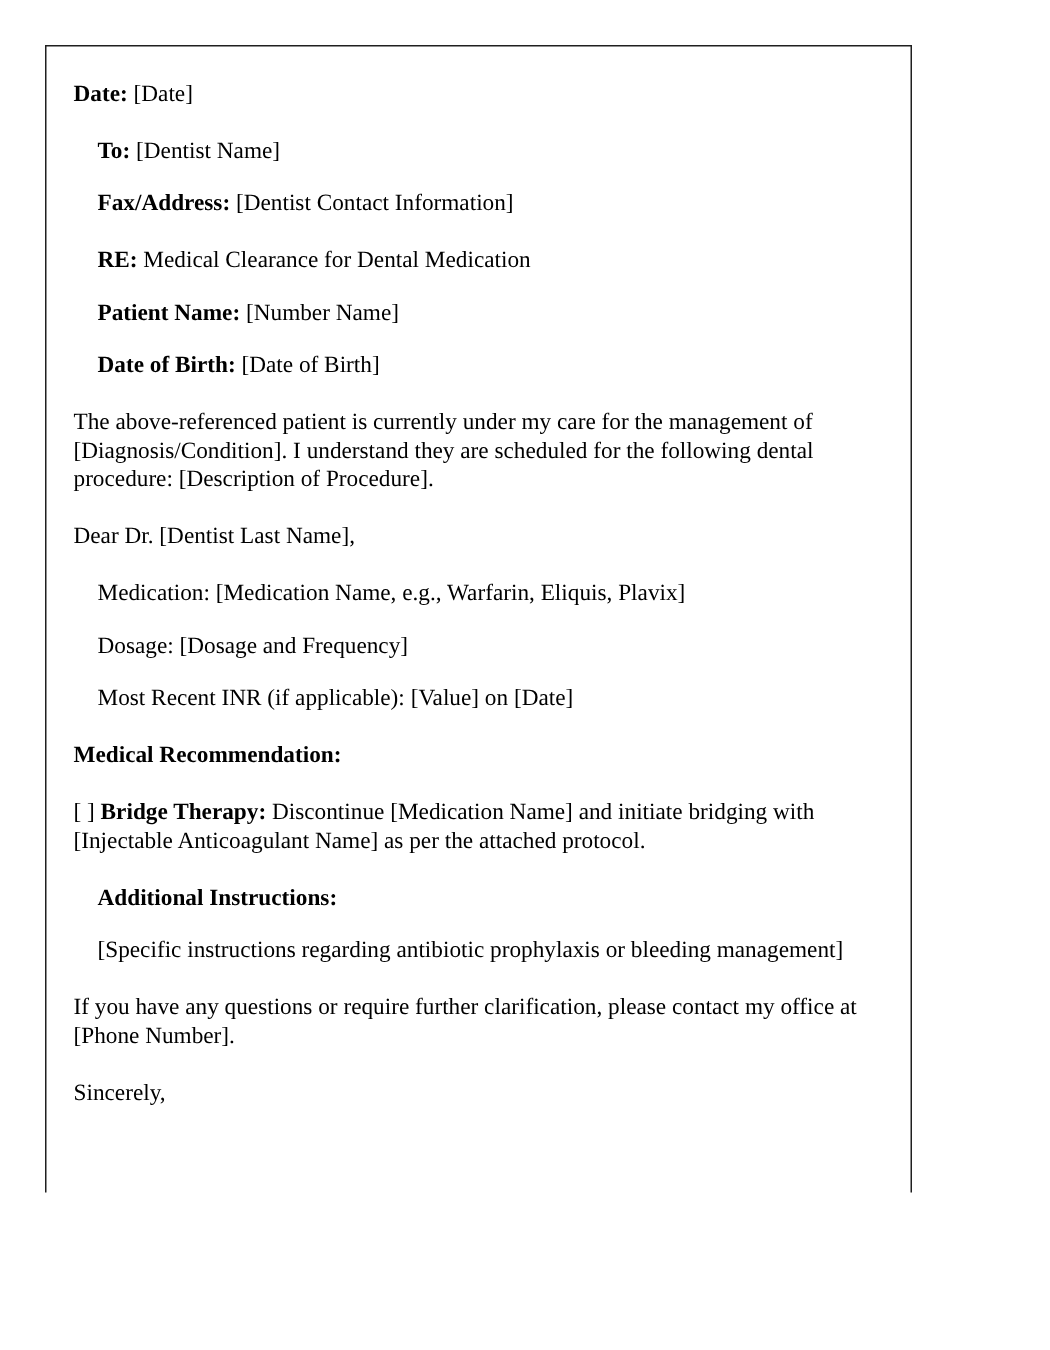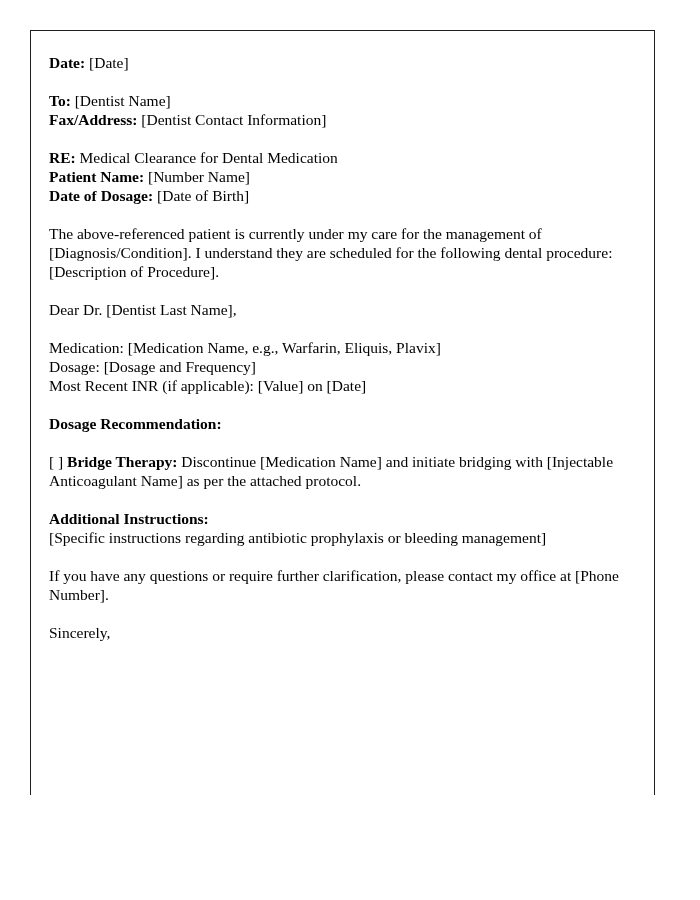--- a/index.html
+++ b/index.html
@@ -11,36 +11,36 @@
     width: 700px;
     height: 900px;
     position: relative;
     font-family: "Liberation Serif", serif;
     color: #000000;
   }
   .page {
     position: absolute;
     left: 30px;
     top: 30px;
-    width: 625px;
+    width: 578px;
     height: 765px;
     box-sizing: border-box;
     border: 1px solid #1f1f1f;
     border-bottom: none;
     background: #ffffff;
     padding: 22px 24px 0 18px;
     font-size: 15.5px;
     line-height: 19px;
     overflow: hidden;
   }
   .para {
     margin: 0 0 19px 0;
   }
   .line {
-    margin: 0;
+    margin: 16px;
   }
   .b {
     font-weight: bold;
   }
 </style>
 </head>
 <body>
 
 <div class="page">
 
@@ -63,36 +63,36 @@
   <div class="para">
     <div class="line">
       <span class="b">RE:</span>
       <span>Medical Clearance for Dental Medication</span>
     </div>
     <div class="line">
       <span class="b">Patient Name:</span>
       <span>[Number Name]</span>
     </div>
     <div class="line">
-      <span class="b">Date of Dosage:</span>
+      <span class="b">Date of Birth:</span>
       <span>[Date of Birth]</span>
     </div>
   </div>
 
   <div class="para">The above-referenced patient is currently under my care for the management of [Diagnosis/Condition]. I understand they are scheduled for the following dental procedure: [Description of Procedure].</div>
 
   <div class="para">Dear Dr. [Dentist Last Name],</div>
 
   <div class="para">
     <div class="line">Medication: [Medication Name, e.g., Warfarin, Eliquis, Plavix]</div>
     <div class="line">Dosage: [Dosage and Frequency]</div>
     <div class="line">Most Recent INR (if applicable): [Value] on [Date]</div>
   </div>
 
-  <div class="para b">Dosage Recommendation:</div>
+  <div class="para b">Medical Recommendation:</div>
 
 
 
   <div class="para">
     <span>[ ]</span>
     <span class="b">Bridge Therapy:</span>
     <span>Discontinue [Medication Name] and initiate bridging with [Injectable Anticoagulant Name] as per the attached protocol.</span>
   </div>
 
   <div class="para">

